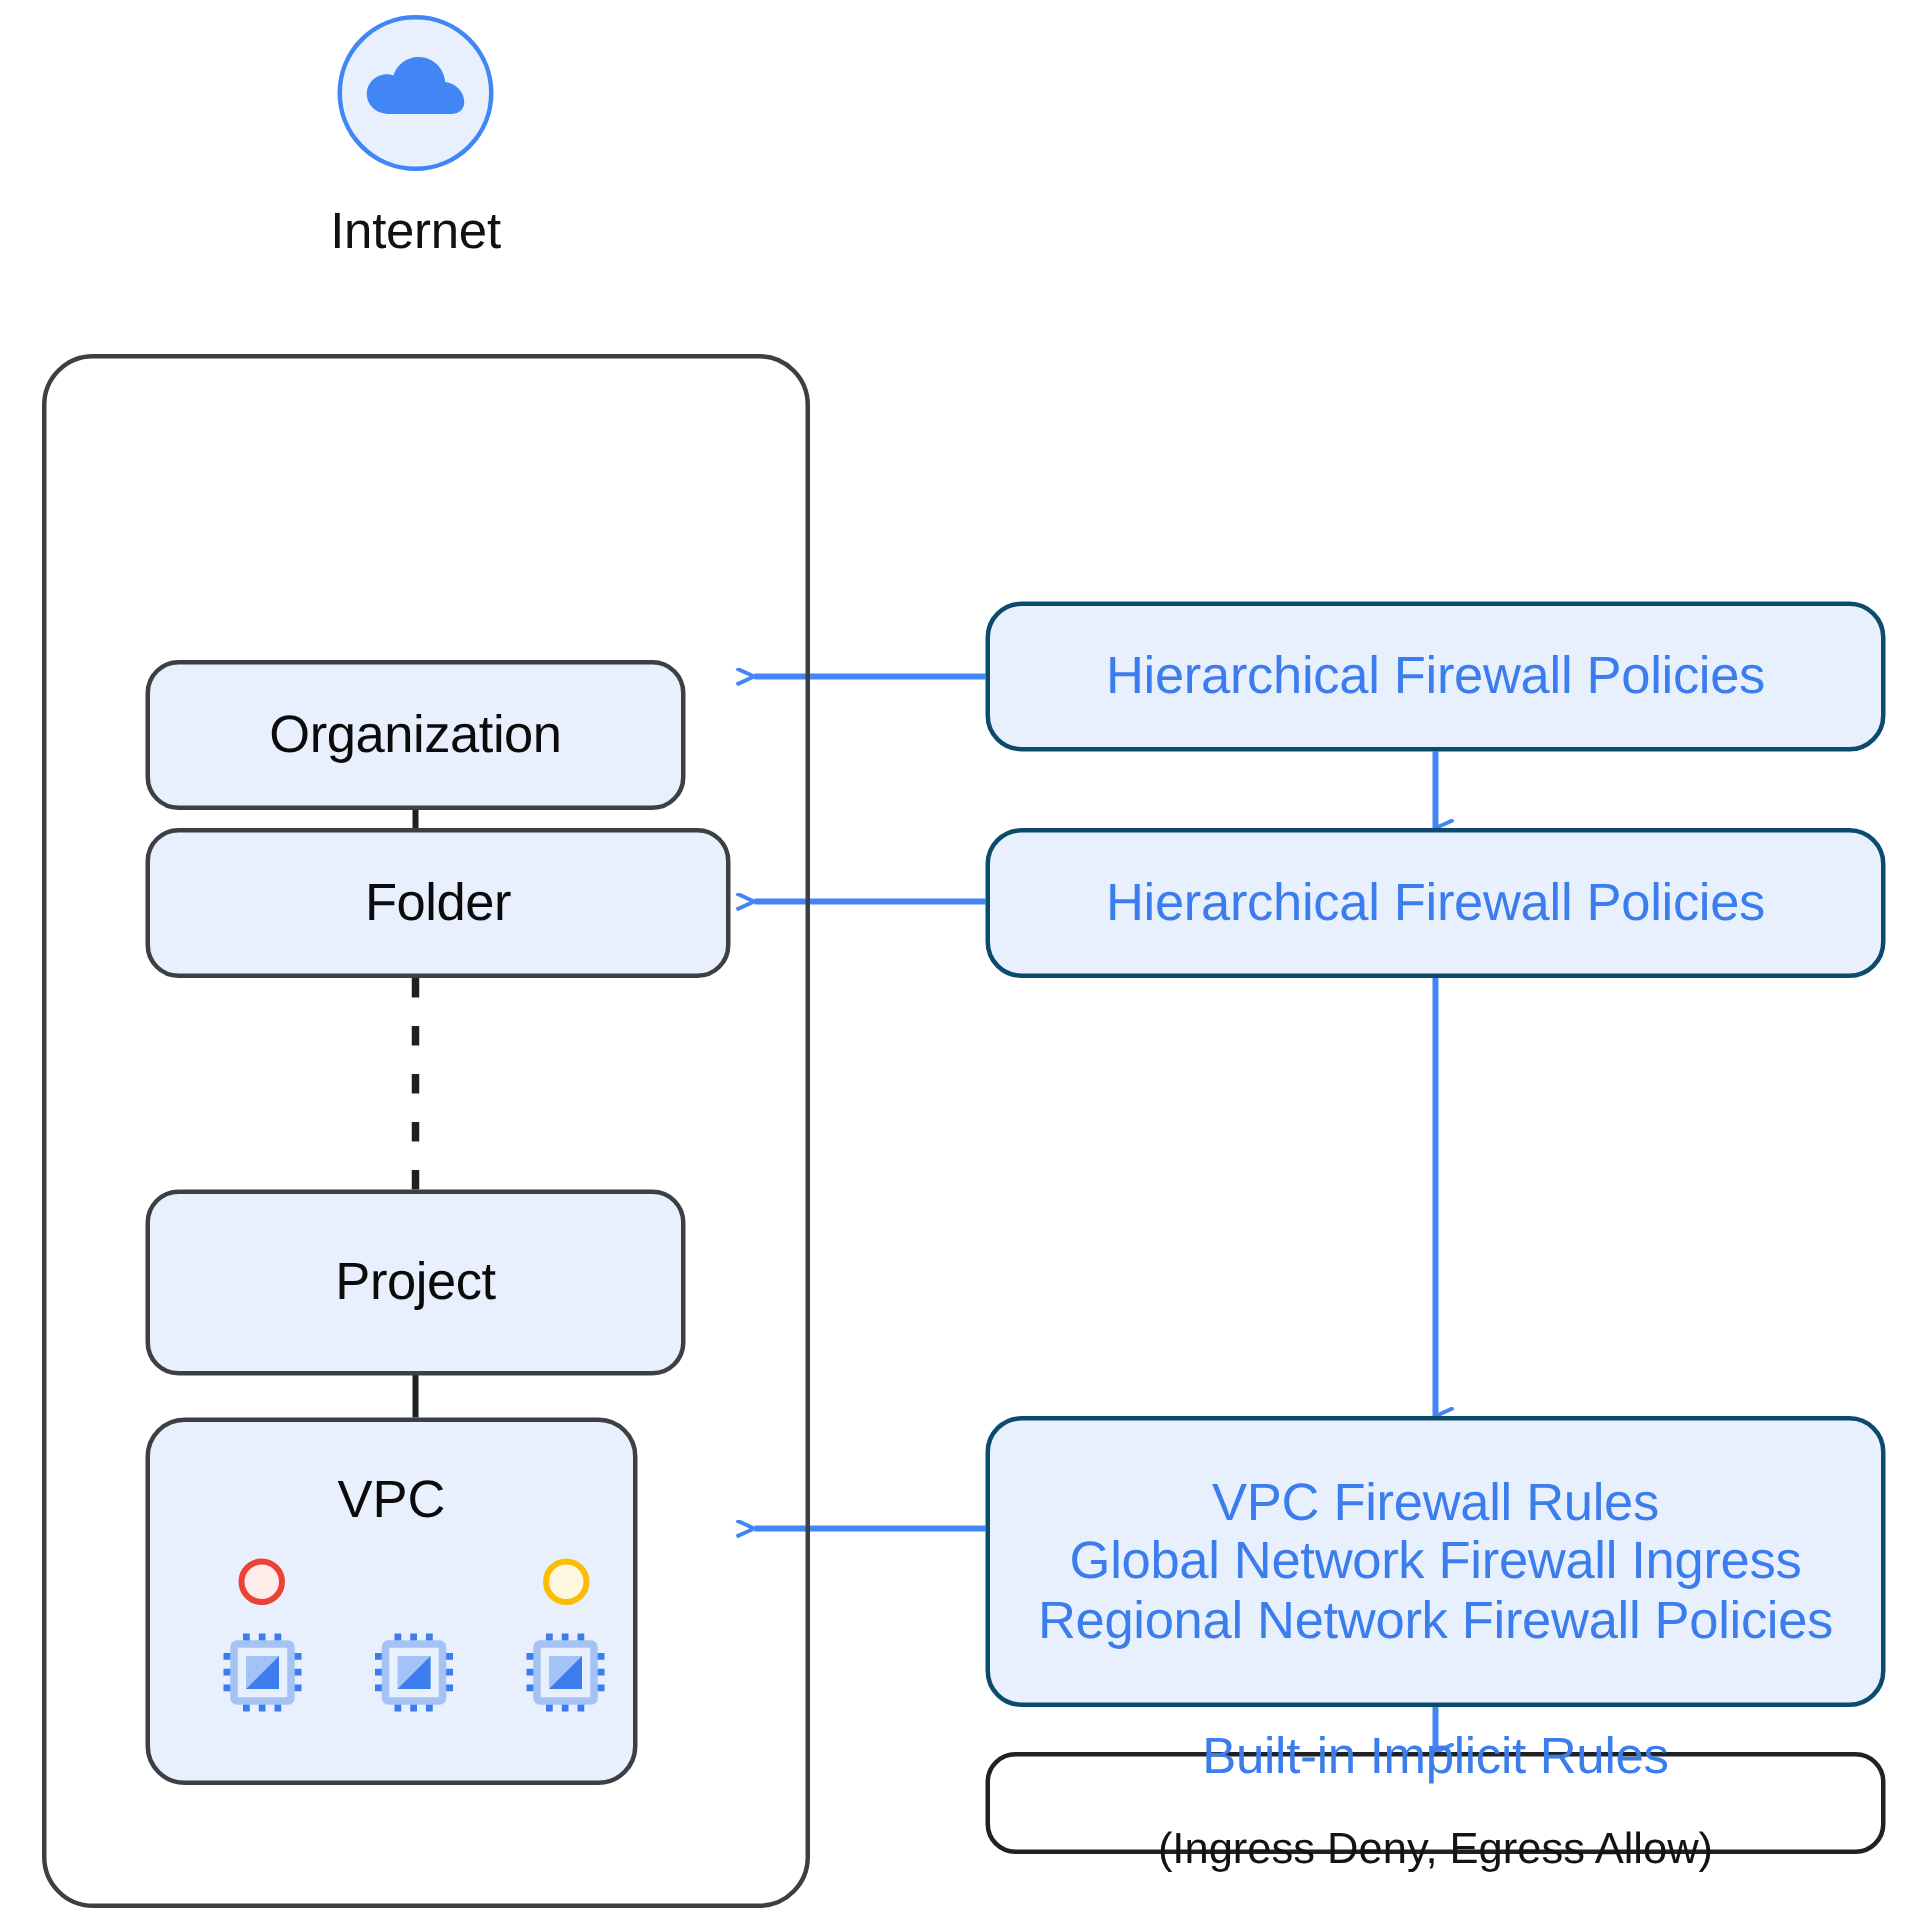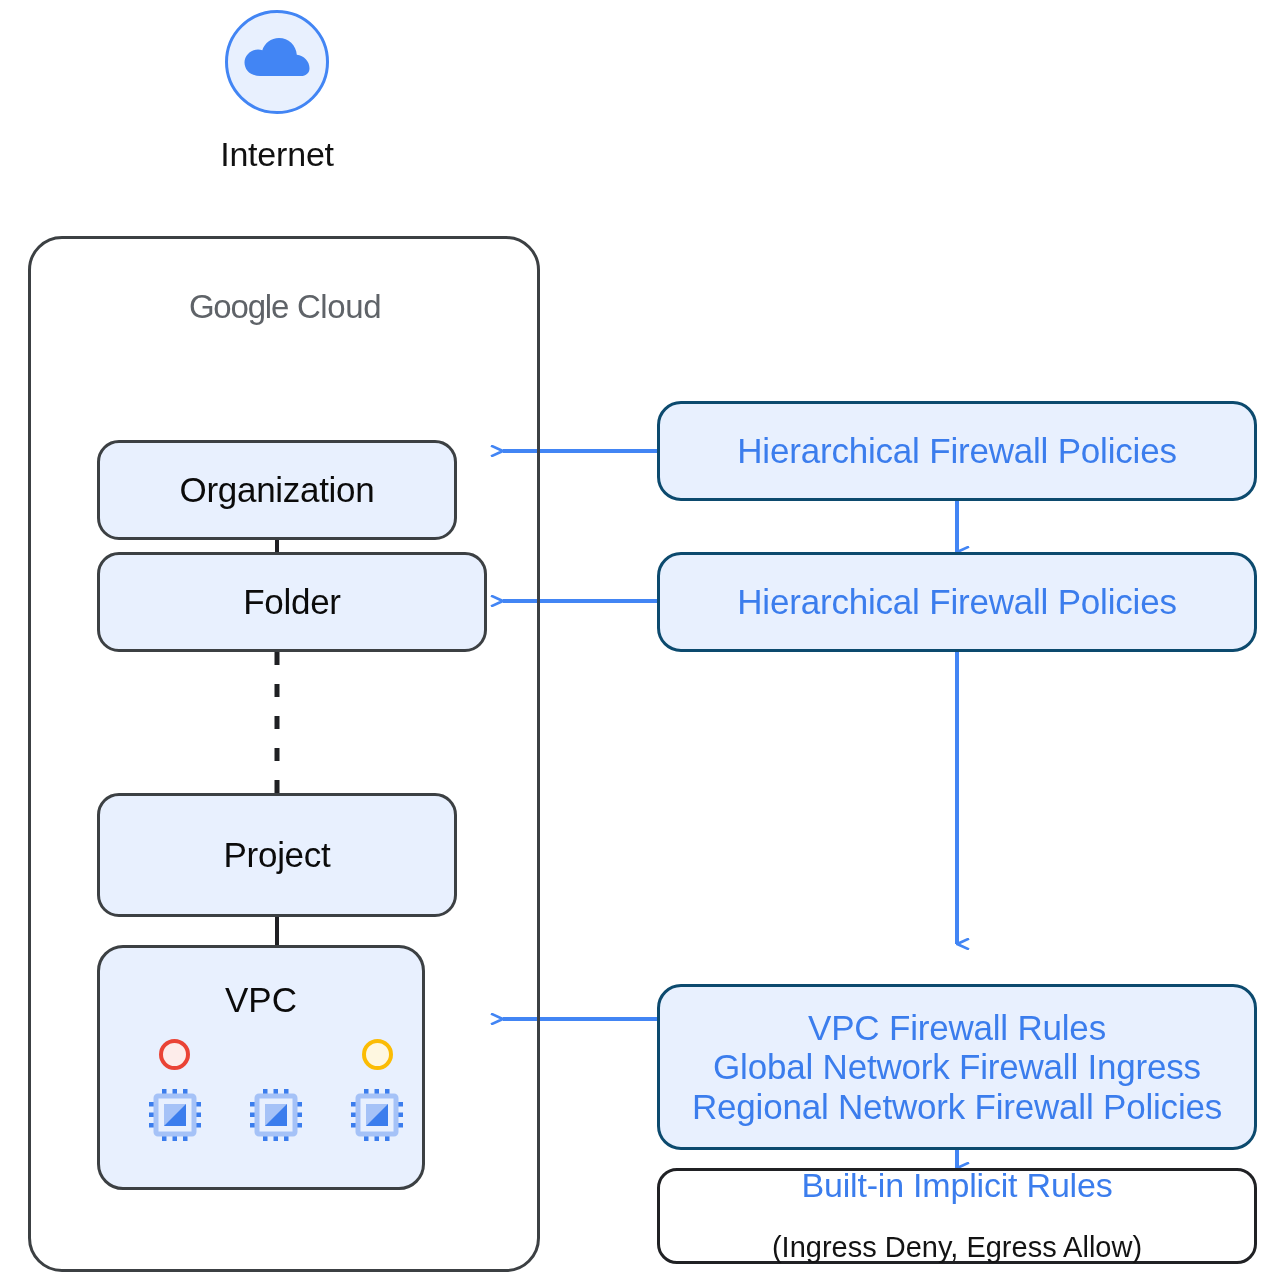--- a/index.html
+++ b/index.html
@@ -131,25 +131,25 @@
   }
   .pbox .pline {
     font-size: 35px;
     font-weight: 500;
     line-height: 1.12;
     white-space: nowrap;
     letter-spacing: -0.2px;
   }
   #box-hfp-org    { left: 657px; top: 401px; width: 600px; height: 100px; }
   #box-hfp-folder { left: 657px; top: 552px; width: 600px; height: 100px; }
-  #box-vpc-rules  { left: 657px; top: 944px; width: 600px; height: 166px; margin-top: 40px; }
+  #box-vpc-rules  { left: 657px; top: 944px; width: 600px; height: 194px; }
 
   #box-implicit {
     left: 657px; top: 1168px;
-    width: 600px; height: 96px;
+    width: 600px; height: 68px;
     background: #ffffff;
     border: 3px solid #202124;
     border-radius: 20px;
     box-sizing: border-box;
     display: flex;
     flex-direction: column;
     align-items: center;
     justify-content: center;
     gap: 12px;
   }
@@ -201,21 +201,20 @@
       <path d="M 32 63 C 22 63 16.5 56.5 16.5 49.5 C 16.5 42.5 22.5 36.5 30 36.5
                C 31.5 36.5 33 36.8 34.3 37.3 C 36.5 30.2 43 25 51 25
                C 60.5 25 68.2 32.4 68.8 41.7 C 76 42.6 81.5 48.3 81.5 55.2
                C 81.5 59.8 78.2 63 72.8 63 Z" fill="#4285f4"></path>
     </svg>
   </div>
   <div class="abs" id="internet-label">Internet</div>
 
   <div class="abs" id="gc-container"></div>
 
-  <div class="abs" id="gc-logo"><span class="brand">Google</span> <span class="suffix">Cloud</span></div>
 
   <div class="abs hbox" id="box-organization">
     <span class="hlabel">Organization</span>
   </div>
 
   <div class="abs hbox" id="box-folder">
     <span class="hlabel">Folder</span>
   </div>
 
   <div class="abs hbox" id="box-project">

